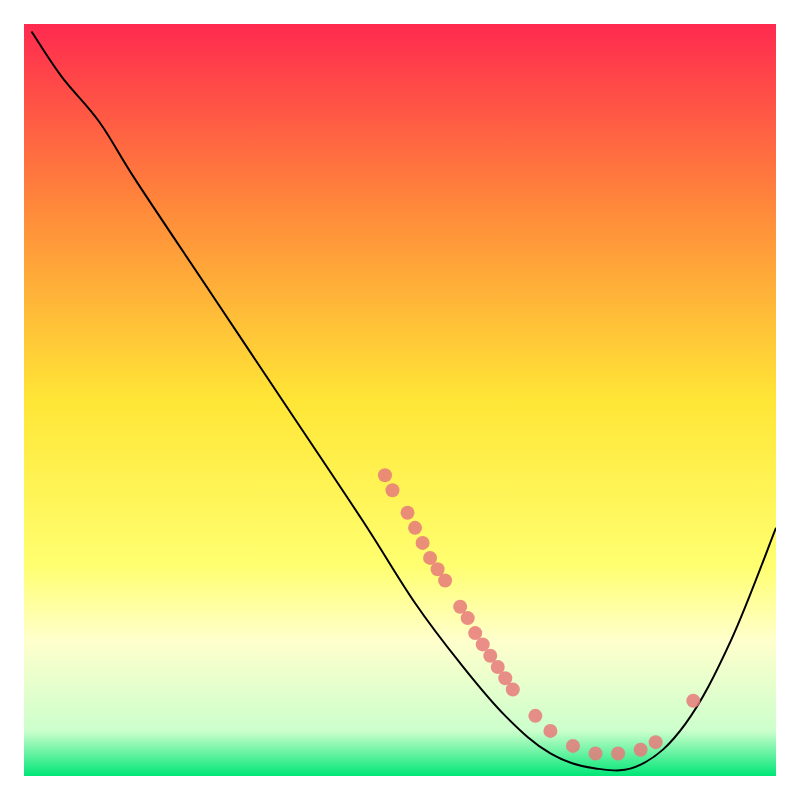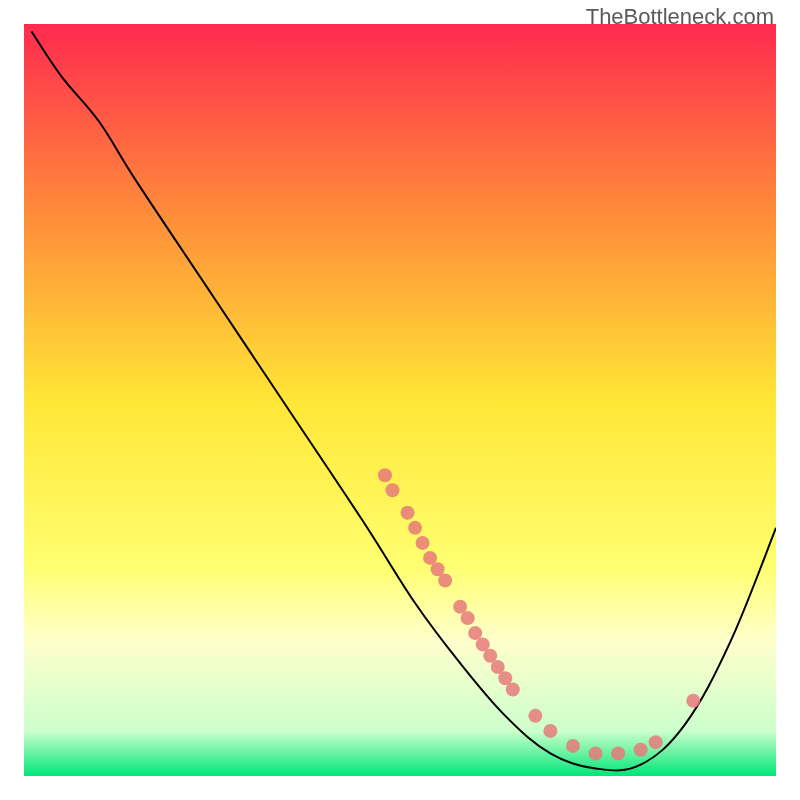--- a/index.html
+++ b/index.html
@@ -44,21 +44,20 @@
     left: 0;
     top: 0;
     width: 100%;
     height: 100%;
   }
 </style>
 </head>
 <body>
 
 <div class="chart-container">
-  <div class="watermark">TheBottleneck.com</div>
   <div class="plot-area">
     <svg class="gradient-bg" viewBox="0 0 752 752" preserveAspectRatio="none">
       <defs>
         <linearGradient id="bggrad" x1="0" y1="0" x2="0" y2="1">
             <stop offset="0%" stop-color="#ff2a4f"></stop>
             <stop offset="25%" stop-color="#ff8b3a"></stop>
             <stop offset="50%" stop-color="#ffe636"></stop>
             <stop offset="72%" stop-color="#ffff70"></stop>
             <stop offset="82%" stop-color="#ffffcc"></stop>
             <stop offset="94%" stop-color="#ccffcc"></stop>

